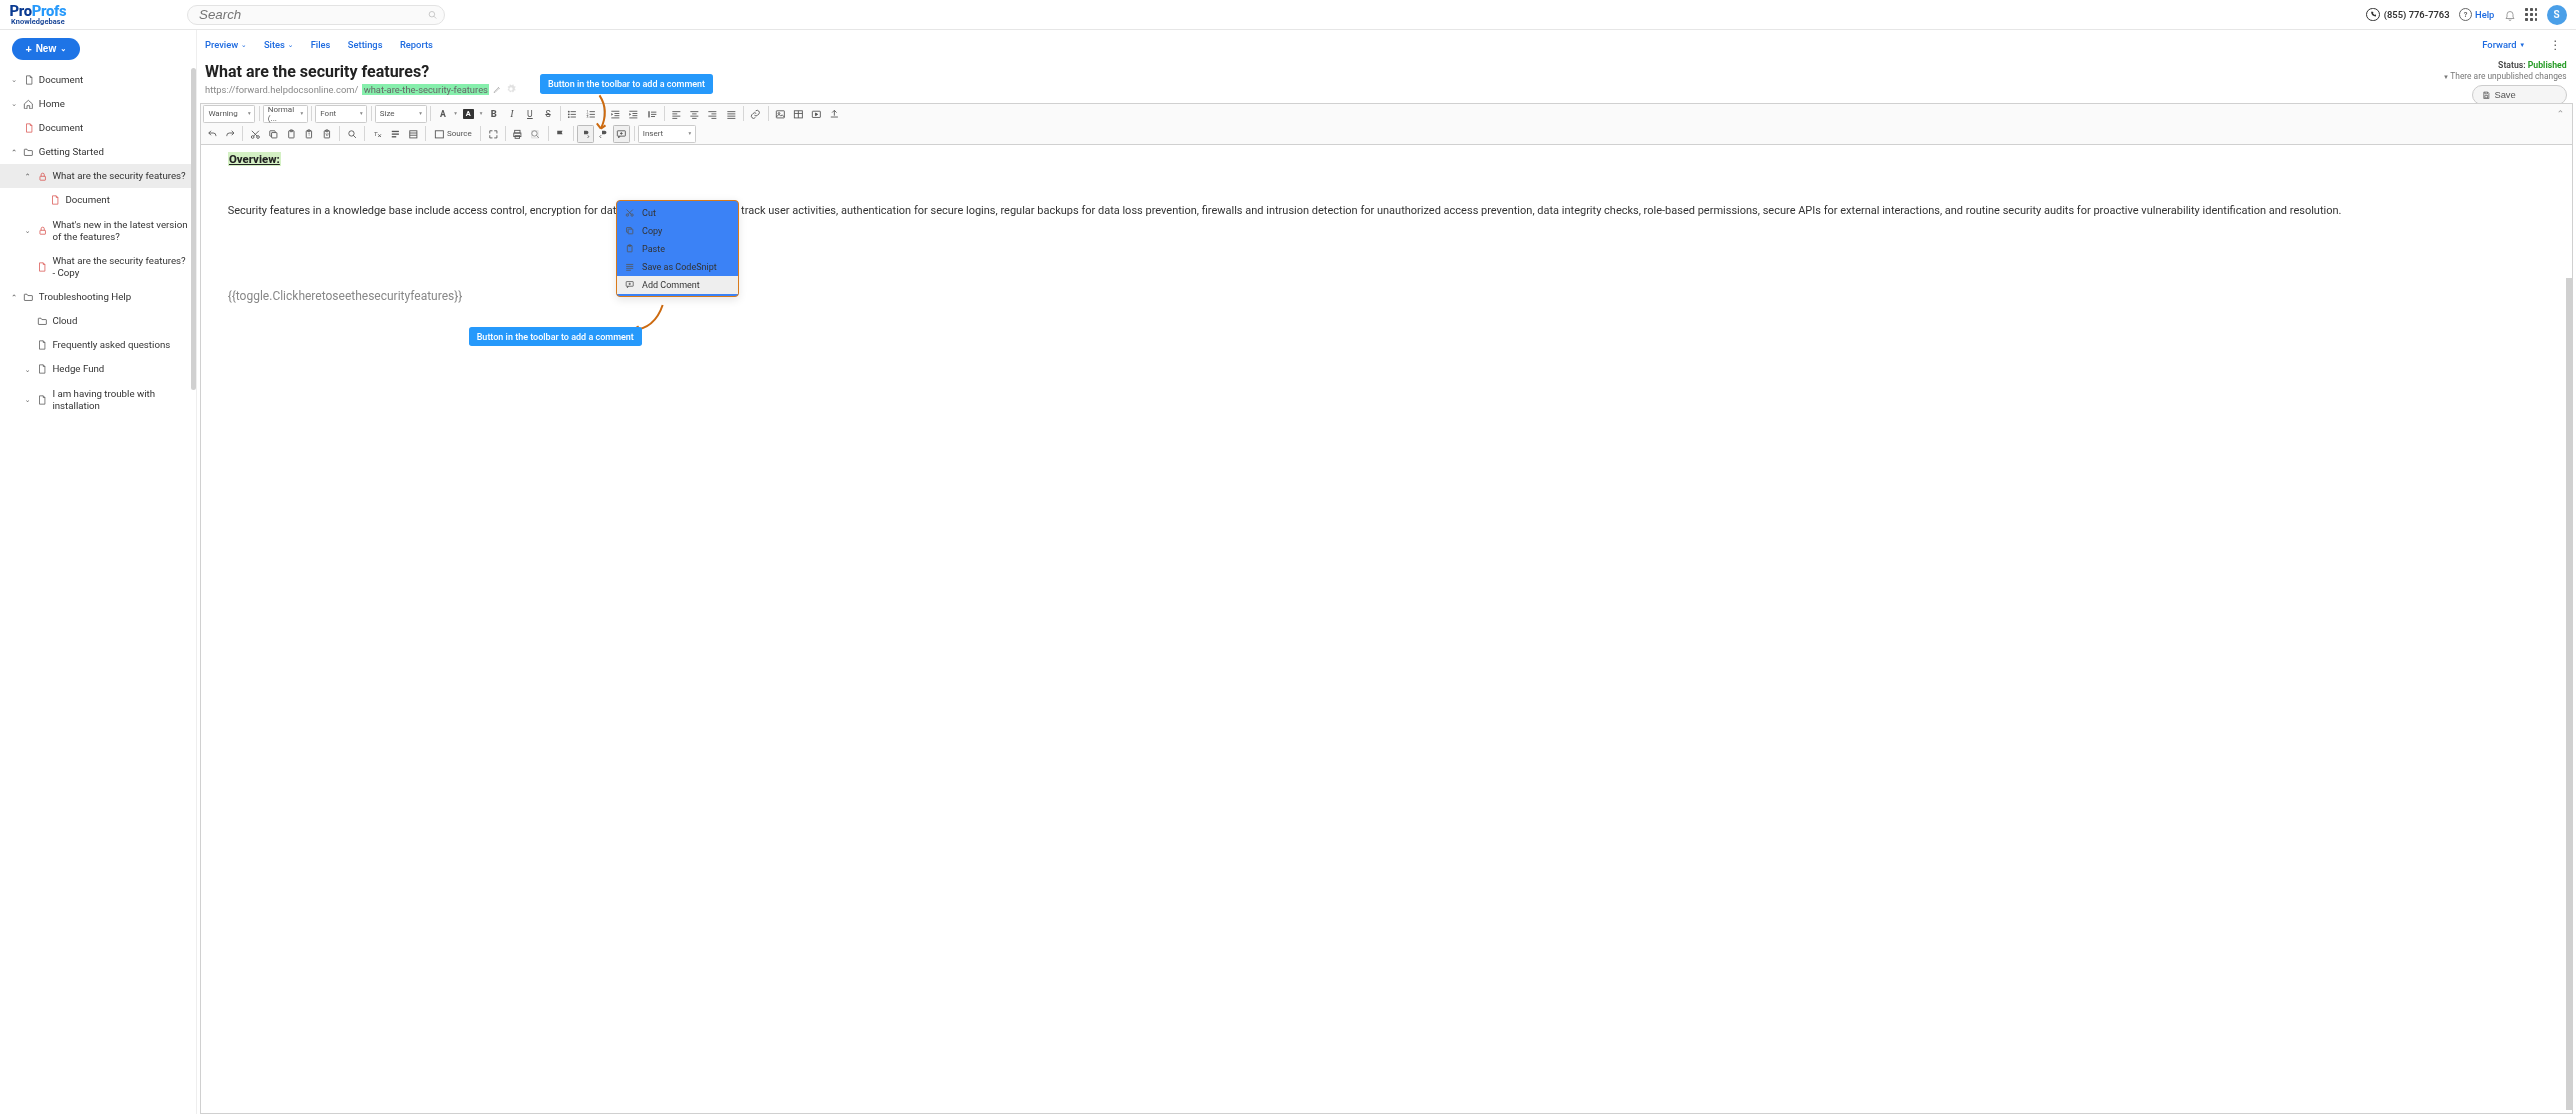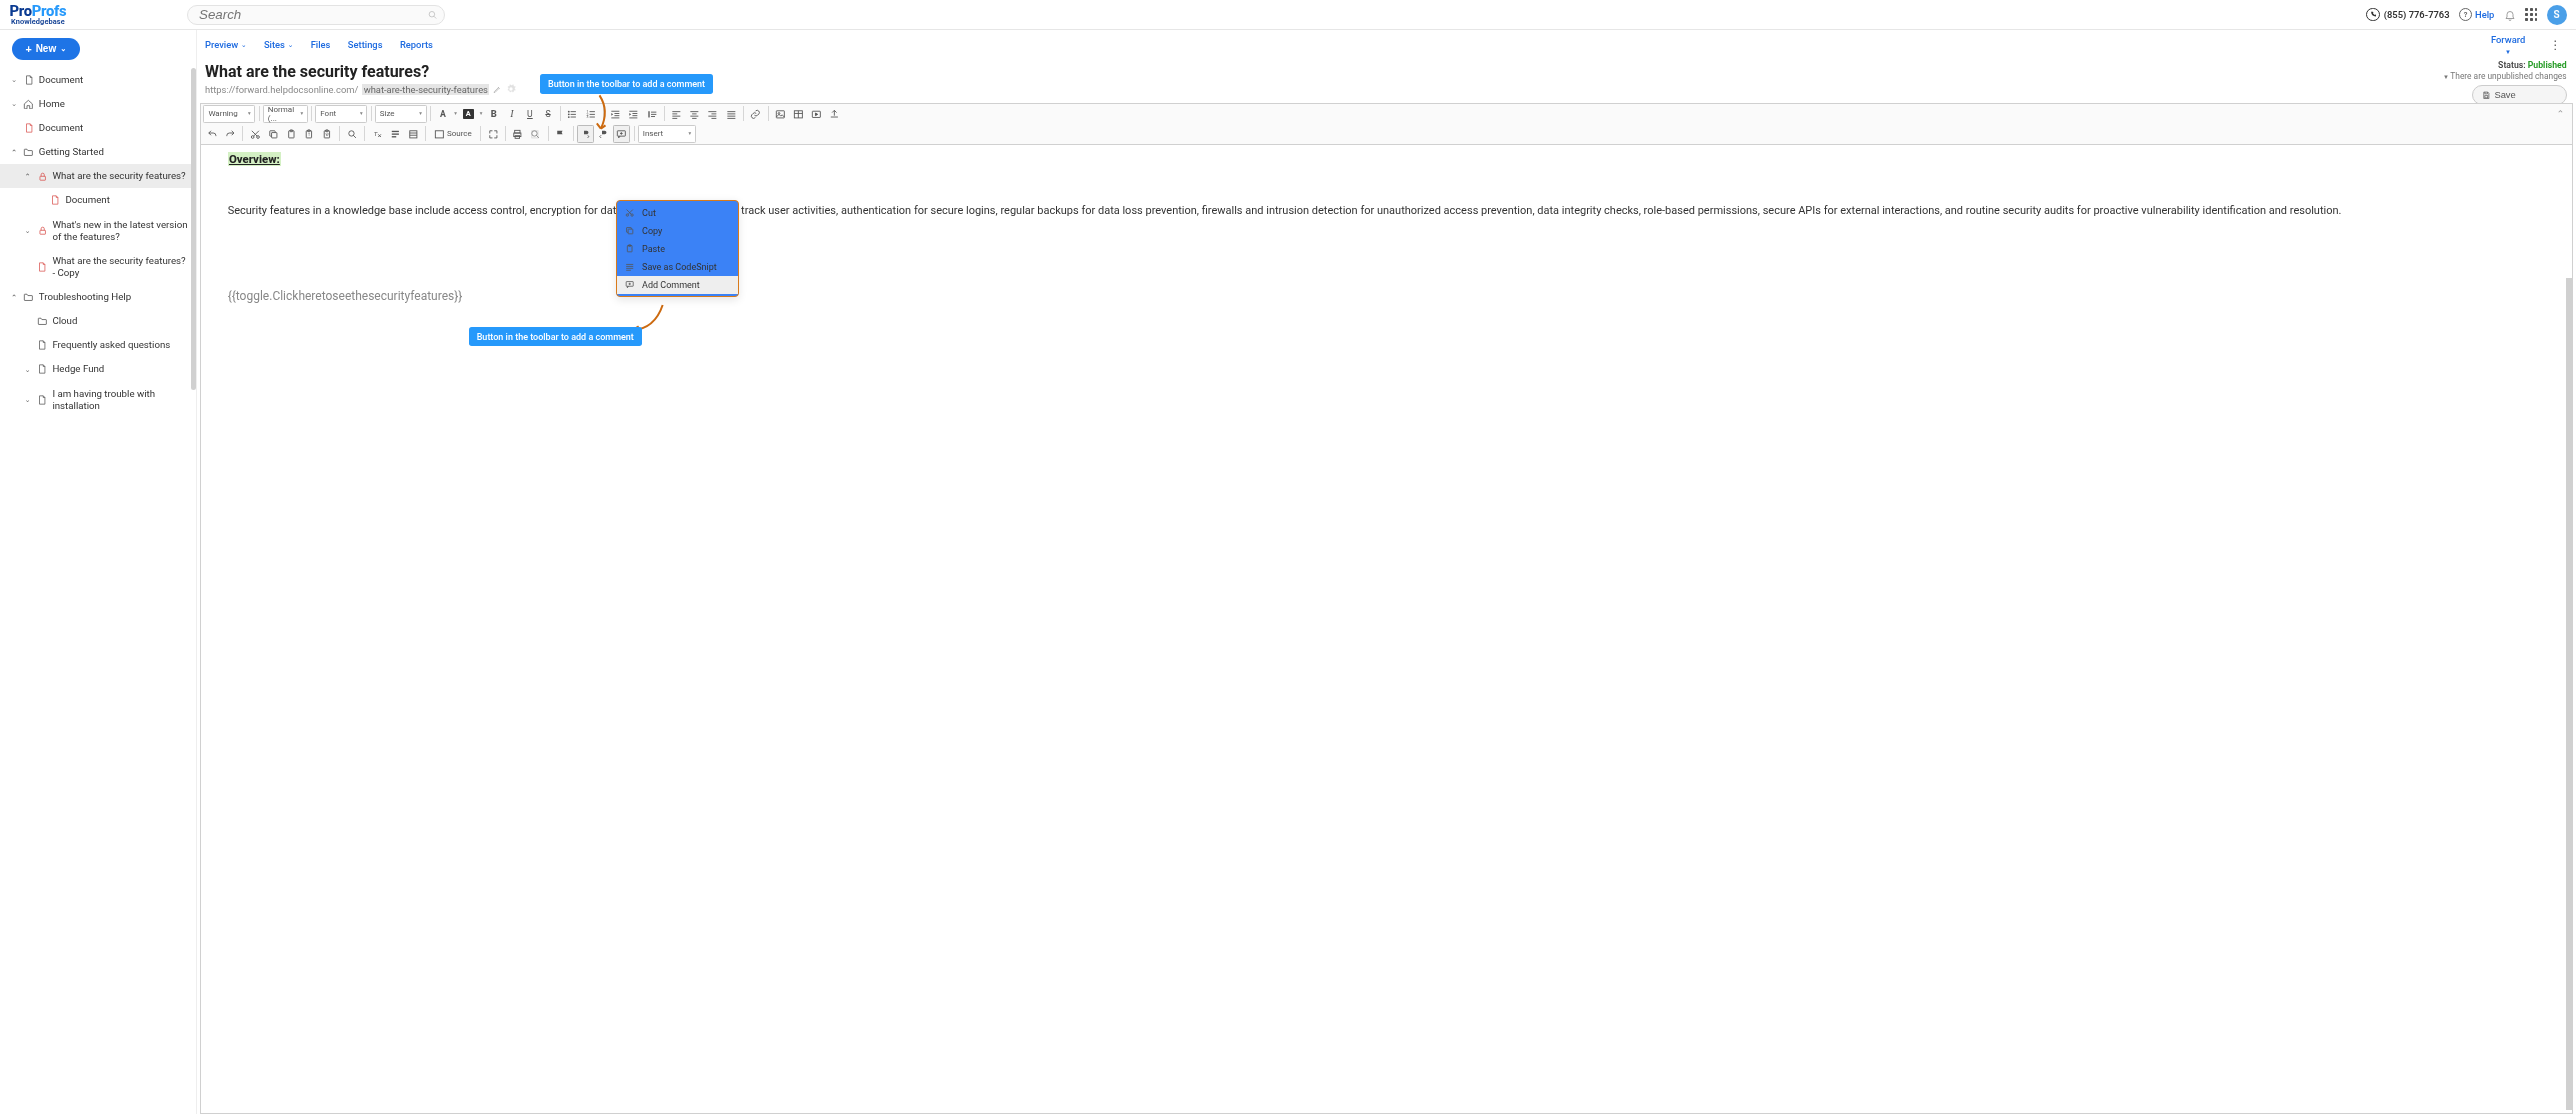--- a/index.html
+++ b/index.html
@@ -45,27 +45,27 @@
   .tree-item.level-1 { padding-left: 9.4px; }
   .tree-item.level-2 { padding-left: 23px; }
   .tree-item.level-3 { padding-left: 36px; }
 
   
   .editor-area { flex: 1; display: flex; flex-direction: column; overflow: hidden; }
   .menu-bar { display: flex; align-items: center; height: 29.5px; padding: 0 8px; gap: 17.4px; }
   .menu-bar .m-item { color: #1e6be0; font-weight: 500; cursor: pointer; display: flex; align-items: center; gap: 2.7px; }
   .menu-bar .chev { font-size: 6.7px; color: #1e6be0; }
   .menu-spacer { flex: 1; }
-  .forward-btn { color: #1e6be0; font-weight: 500; cursor: pointer; display: flex; align-items: center; gap: 2.7px; flex-direction: column; }
+  .forward-btn { color: #1e6be0; font-weight: 500; cursor: pointer; display: flex; align-items: center; gap: 2.7px; }
   .kebab { color: #555; padding: 0 6.7px; cursor: pointer; font-size: 12px; line-height: 1; }
   
   .doc-header { padding: 2.7px 8px 8px 8px; position: relative; }
   .doc-title { font-size: 16px; font-weight: 700; color: #222; }
   .doc-url-row { display: flex; align-items: center; gap: 4px; margin-top: 2.7px; font-size: 9.4px; color: #888; }
-  .doc-url-hl { background: #e5e5e5; color: #666; padding: 0 1.3px; }
+  .doc-url-hl { background: #86efac; color: #666; padding: 0 1.3px; }
   .mini-icon { color: #aaa; cursor: pointer; }
   .status-row { position: absolute; right: 9.4px; top: 0; text-align: right; font-size: 8.7px; color: #666; }
   .status-row .pub { color: #2a9d2a; font-weight: 700; }
   .status-row .label { font-weight: 600; color: #444; }
   .status-sub { font-size: 8.4px; color: #777; margin-top: 1.3px; }
   .status-sub .caret { font-size: 6px; margin-right: 1.3px; }
   .actions-row { position: absolute; right: 9.4px; top: 25.5px; display: flex; gap: 5.4px; flex-direction: column; }
   .btn { border-radius: 10.7px; padding: 3.4px 9.4px; font-size: 9.4px; border: 0.7px solid #ccc; background: #f5f5f5; cursor: pointer; display: inline-flex; align-items: center; gap: 3.4px; color: #555; }
   .btn.primary { background: #b91c1c; color: #fff; border-color: #1e74e6; padding-left: 41px; }
   

